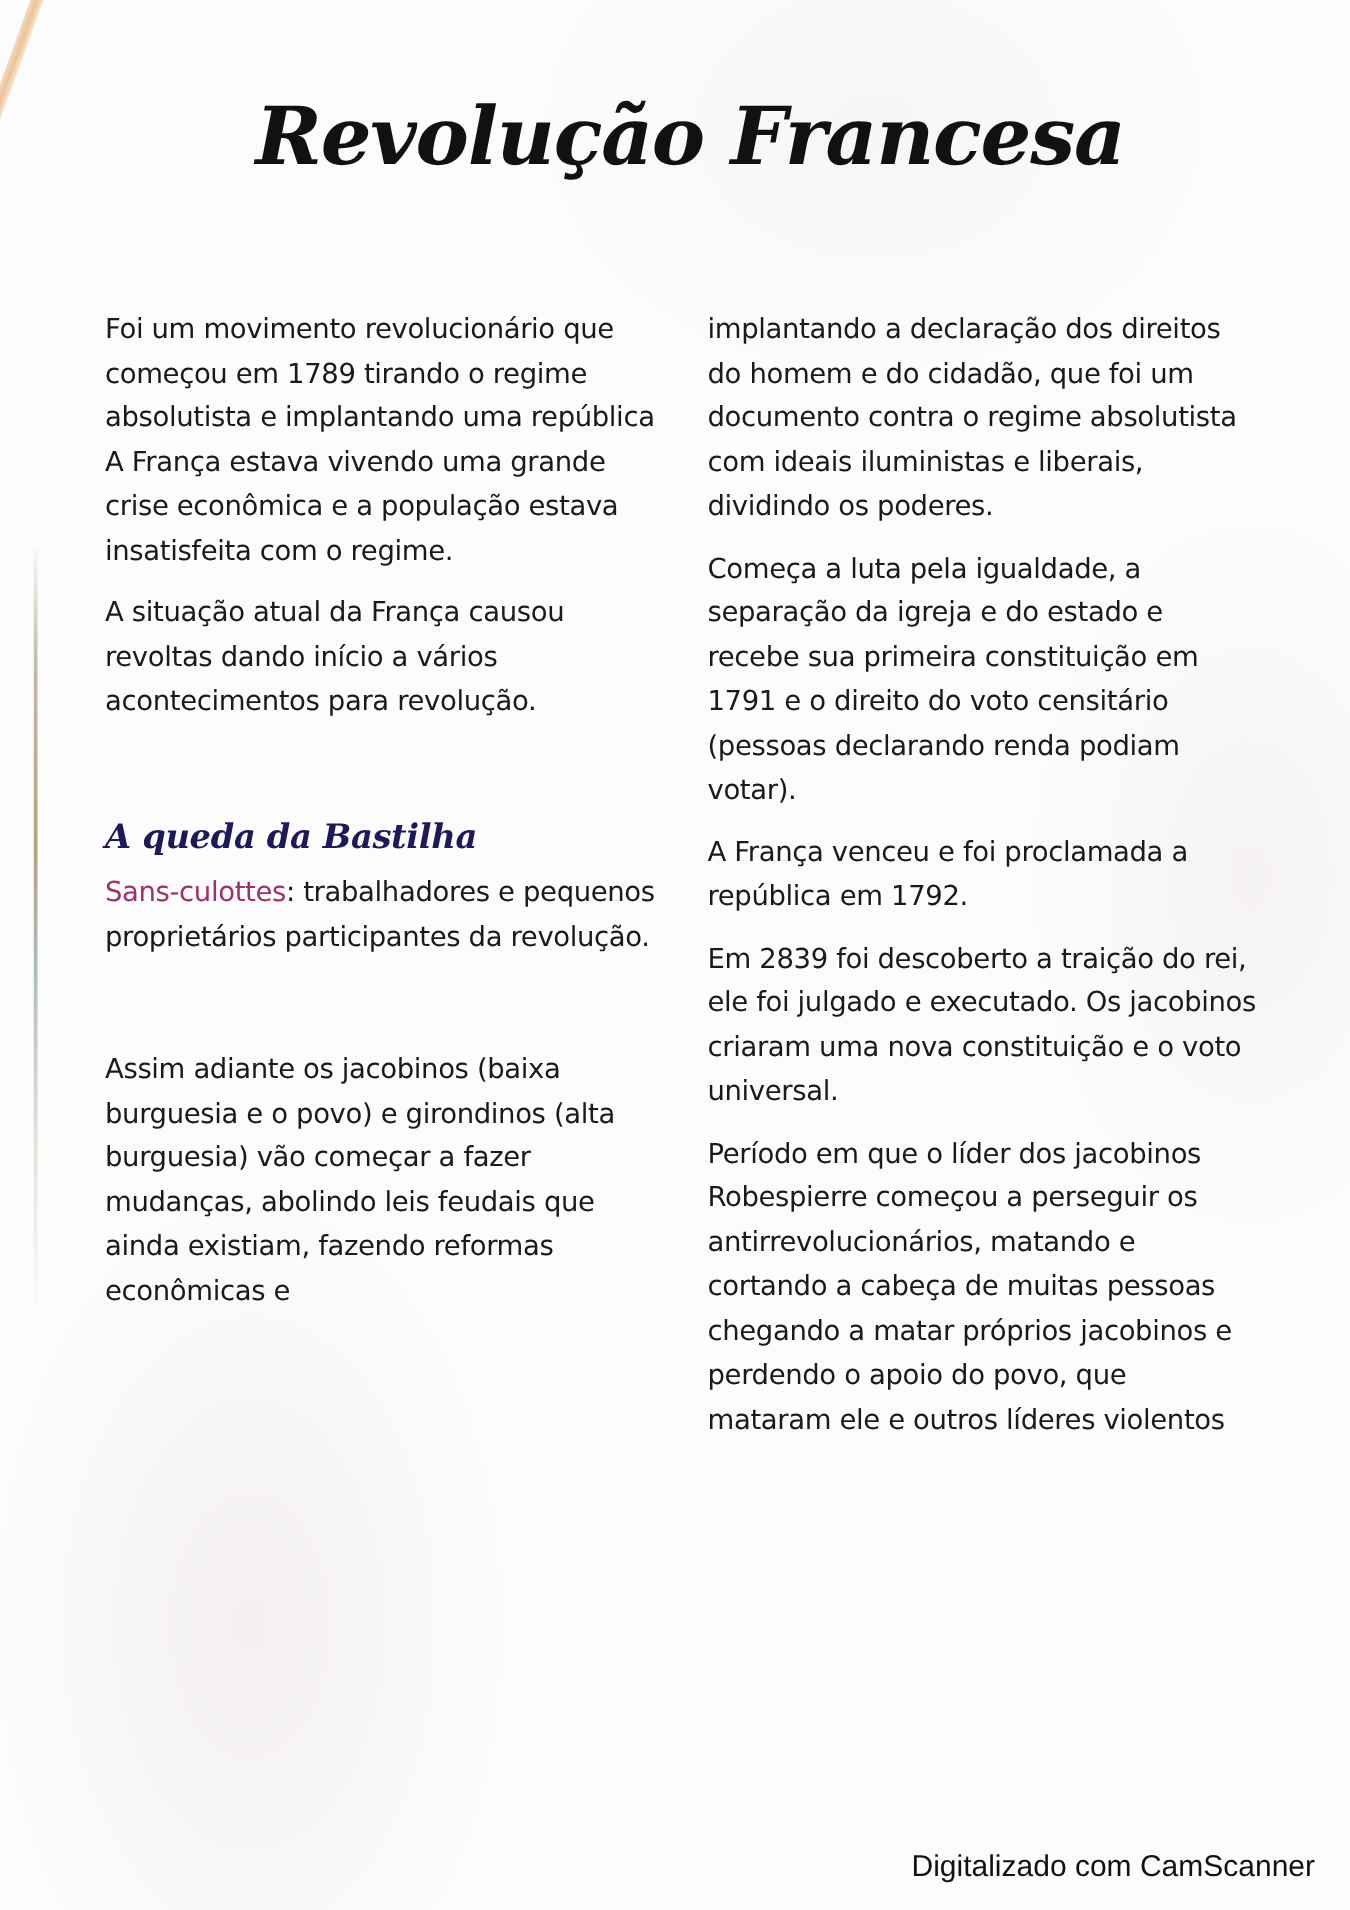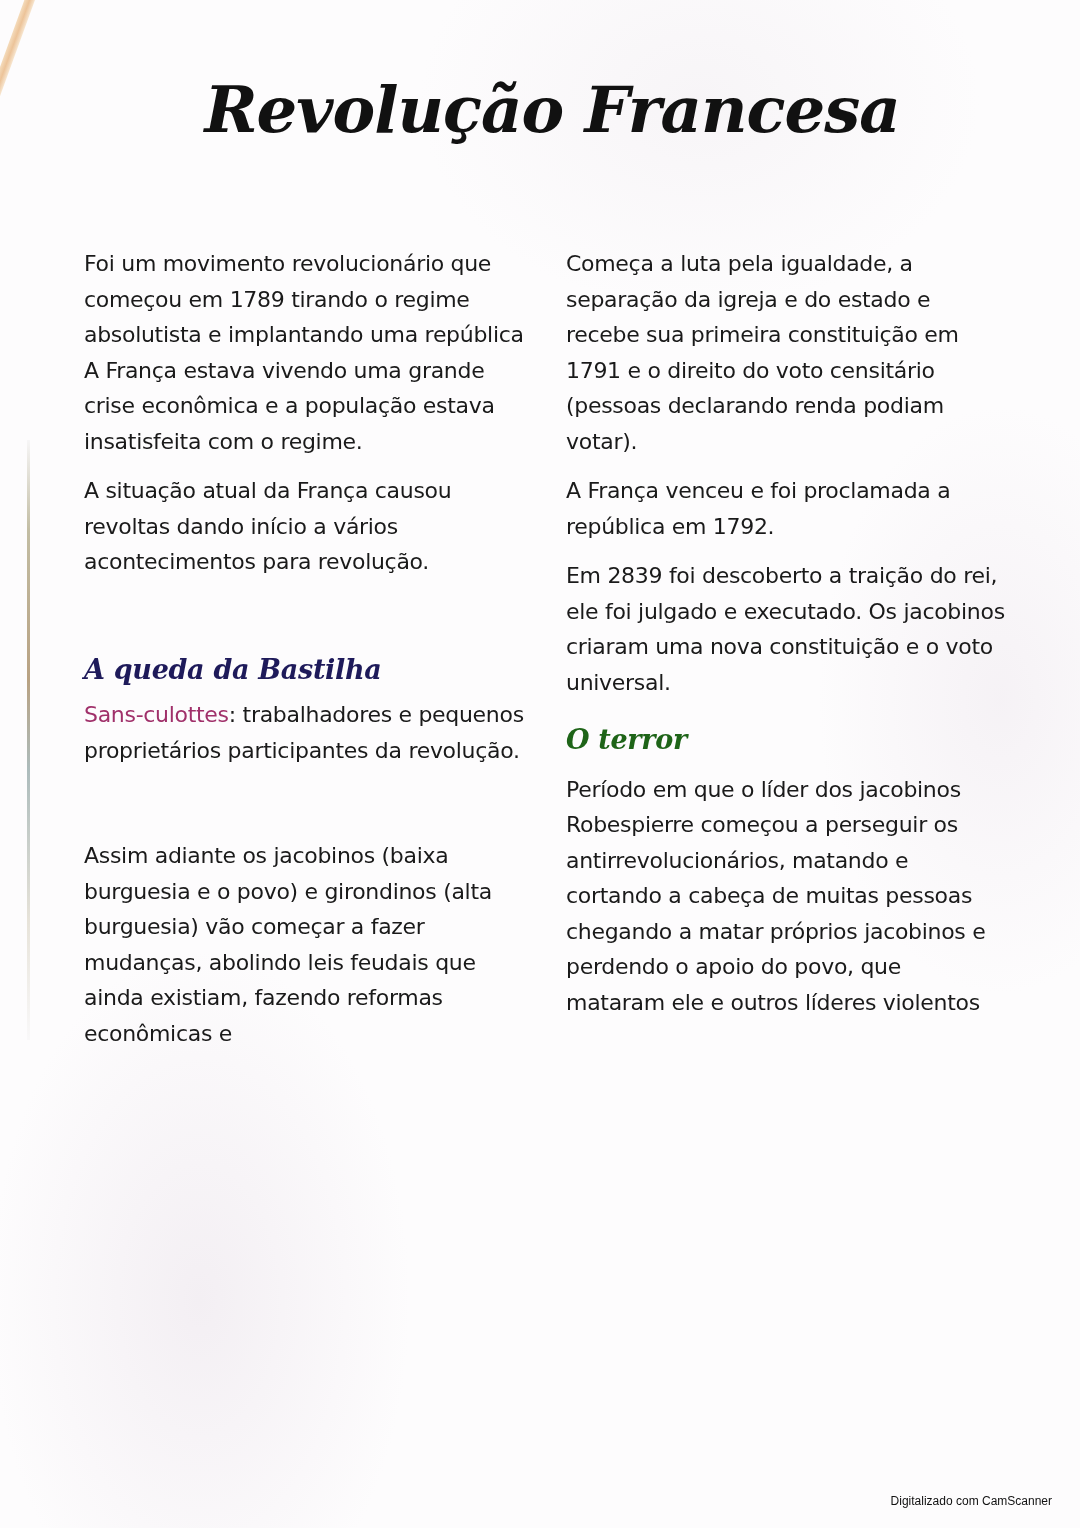--- a/index.html
+++ b/index.html
@@ -69,21 +69,21 @@
       margin: 0 0 10px 0;
     }
     .heading-bastilha { color: #1e1a5a; margin-top: 72px; }
     .heading-terror { color: #1e6418; margin-top: 22px; margin-bottom: 14px; }
     .term { color: #a0306a; }
     .spacer-lg { height: 56px; }
     .footer {
       position: absolute;
       right: 28px; bottom: 20px;
       font-family: "Liberation Sans", sans-serif;
-      font-size: 12px;
+      font-size: 24px;
       color: #111;
     }
   </style>
 </head>
 <body>
 
 <div class="page-bg"></div>
 <div class="pencil-stroke"></div>
 <div class="ruled-line"></div>
 
@@ -96,21 +96,21 @@
   <h2 class="section-heading heading-bastilha">A queda da Bastilha</h2>
   <p class="para">
     <span class="term">Sans-culottes</span><span>: trabalhadores e pequenos proprietários participantes da revolução.</span>
   </p>
 
   <div class="spacer-lg"></div>
   <p class="para">Assim adiante os jacobinos (baixa burguesia e o povo) e girondinos (alta burguesia) vão começar a fazer mudanças, abolindo leis feudais que ainda existiam, fazendo reformas econômicas e</p>
 </div>
 
 <div class="column col-right">
+  <p class="para">implantando a declaração dos direitos do homem e do cidadão, que foi um documento contra o regime absolutista com ideais iluministas e liberais, dividindo os poderes.</p>
   <p class="para">Começa a luta pela igualdade, a separação da igreja e do estado e recebe sua primeira constituição em 1791 e o direito do voto censitário (pessoas declarando renda podiam votar).</p>
   <p class="para">A França venceu e foi proclamada a república em 1792.</p>
   <p class="para">Em 2839 foi descoberto a traição do rei, ele foi julgado e executado. Os jacobinos criaram uma nova constituição e o voto universal.</p>
 
-  <h2 class="section-heading heading-terror">O terror</h2>
   <p class="para">Período em que o líder dos jacobinos Robespierre começou a perseguir os antirrevolucionários, matando e cortando a cabeça de muitas pessoas chegando a matar próprios jacobinos e perdendo o apoio do povo, que mataram ele e outros líderes violentos</p>
 </div>
 
 <div class="footer">Digitalizado com CamScanner</div>
 
 </body></html>

